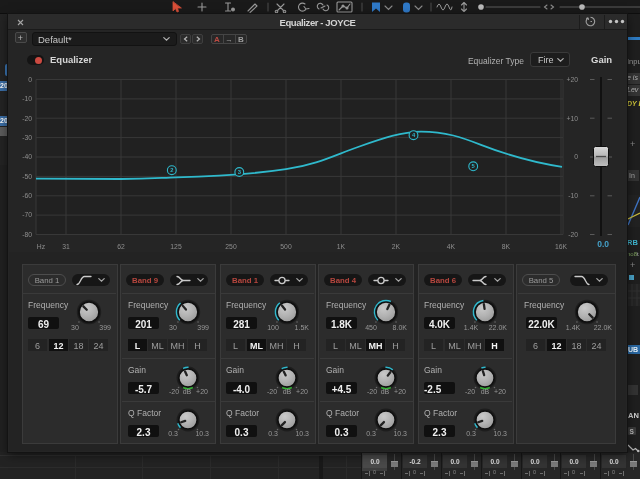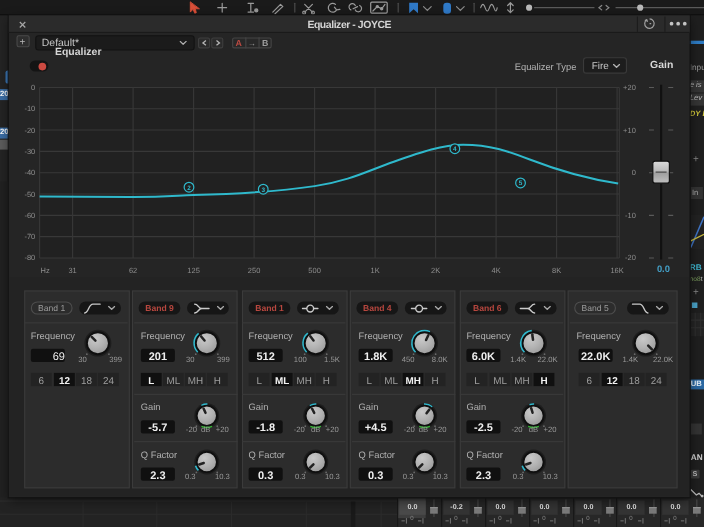--- a/index.html
+++ b/index.html
@@ -212,21 +212,21 @@
     <path d="M1.8,0.8 L4.5,3 L1.8,5.2"></path>
   </svg>
 <div class="a" style="left:211px;top:33.5px;width:36px;height:10.5px;background:#282828;border:1px solid #454545;border-radius:2px"></div>
 <div class="a" style="left:223px;top:33.5px;width:1px;height:10.5px;background:#454545"></div>
 <div class="a" style="left:235px;top:33.5px;width:1px;height:10.5px;background:#454545"></div>
 <div class="t" style="left:211px;top:35px;width:12px;text-align:center;font-size:8px;font-weight:bold;color:#bb4a42">A</div>
 <div class="t" style="left:223px;top:35px;width:12px;text-align:center;font-size:7.5px;color:#9e9e9e">→</div>
 <div class="t" style="left:235px;top:35px;width:12px;text-align:center;font-size:8px;font-weight:bold;color:#9e9e9e">B</div>
 <div class="a" style="left:27px;top:55px;width:17px;height:10px;background:#141414;border-radius:5px"></div>
 <div class="a" style="left:35px;top:56.5px;width:7px;height:7px;background:#cc4a41;border-radius:50%"></div>
-<div class="t" style="left:50px;top:42px;font-size:9.5px;font-weight:bold;color:#d6d6d6">Equalizer</div>
+<div class="t" style="left:50px;top:54px;font-size:9.5px;font-weight:bold;color:#d6d6d6">Equalizer</div>
 <div class="t" style="left:424px;top:55.5px;width:100px;text-align:right;font-size:8.5px;color:#b2b2b2">Equalizer Type</div>
 <div class="a" style="left:530px;top:52px;width:40px;height:15px;background:#1d1d1d;border:1px solid #3a3a3a;border-radius:3px"></div>
 <div class="t" style="left:538px;top:55px;font-size:9px;color:#c9c9c9">Fire</div>
 <svg style="position:absolute;left:557px;top:57.5px" width="7" height="4" viewBox="0 0 7 4" fill="none" stroke="#b0b0b0" stroke-width="1.2" stroke-linecap="round">
     <path d="M0.8,0.6 L3.5,3.2 L6.2,0.6"></path>
   </svg>
 <div class="t" style="left:591px;top:54px;font-size:9.5px;font-weight:bold;color:#d9d9d9">Gain</div>
 <svg class="a" style="left:14px;top:70px" width="606" height="185" viewBox="14 70 606 185" font-family="Liberation Sans,sans-serif">
     <rect x="36" y="79.5" width="527" height="155" fill="#212121"></rect>
     <line x1="36" y1="79.5" x2="563" y2="79.5" stroke="#383838" stroke-width="1"></line>
@@ -313,21 +313,21 @@
 <div class="a" style="left:22px;top:292.5px;width:94px;height:1px;background:#3a3a3a"></div>
 <div class="t" style="left:28px;top:300px;font-size:8.5px;color:#b0b0b0">Frequency</div>
 <svg style="position:absolute;left:72.5px;top:295.5px" width="32" height="32" viewBox="-16 -16 32 32">
     <circle cx="0" cy="0" r="12.2" fill="#1d1d1d"></circle>
     <circle cx="-10.04" cy="10.04" r="0.8" fill="#6a6a6a"></circle>
     <circle cx="10.04" cy="10.04" r="0.8" fill="#6a6a6a"></circle>
     <circle cx="0" cy="0" r="10.0" fill="url(#kg)" stroke="#0f0f0f" stroke-width="1.7"></circle>
     <line x1="-2.26" y1="-2.26" x2="-5.66" y2="-5.66" stroke="#222" stroke-width="2.3" stroke-linecap="round"></line>
   </svg>
 <div class="a" style="left:28px;top:317px;width:31px;height:12px;background:#101010;border-radius:2px"></div>
-<div class="t" style="left:28px;top:319px;width:31px;text-align:right;font-size:10px;font-weight:normal;color:#efefef">69</div>
+<div class="t" style="left:28px;top:319px;width:31px;text-align:center;font-size:10px;font-weight:bold;color:#efefef">69</div>
 <div class="t" style="left:64px;top:324px;width:22px;text-align:center;font-size:7px;color:#989898">30</div>
 <div class="t" style="left:82px;top:324px;width:29px;text-align:right;font-size:7px;color:#989898">399</div>
 <div class="a" style="left:28px;top:339px;width:19.2px;height:12px;background:#232323"></div>
 <div class="t" style="left:28px;top:341px;width:19.2px;text-align:center;font-size:9px;font-weight:normal;color:#9e9e9e">6</div>
 <div class="a" style="left:49px;top:339px;width:19.2px;height:12px;background:#101010"></div>
 <div class="t" style="left:49px;top:341px;width:19.2px;text-align:center;font-size:9px;font-weight:bold;color:#f2f2f2">12</div>
 <div class="a" style="left:69px;top:339px;width:19.2px;height:12px;background:#232323"></div>
 <div class="t" style="left:69px;top:341px;width:19.2px;text-align:center;font-size:9px;font-weight:normal;color:#9e9e9e">18</div>
 <div class="a" style="left:89px;top:339px;width:19.2px;height:12px;background:#232323"></div>
 <div class="t" style="left:89px;top:341px;width:19.2px;text-align:center;font-size:9px;font-weight:normal;color:#9e9e9e">24</div>
@@ -408,21 +408,21 @@
 <div class="t" style="left:226px;top:300px;font-size:8.5px;color:#b0b0b0">Frequency</div>
 <svg style="position:absolute;left:270.5px;top:295.5px" width="32" height="32" viewBox="-16 -16 32 32">
     <circle cx="0" cy="0" r="12.2" fill="#1d1d1d"></circle>
     <circle cx="-10.04" cy="10.04" r="0.8" fill="#6a6a6a"></circle>
     <circle cx="10.04" cy="10.04" r="0.8" fill="#6a6a6a"></circle>
     <path d="M-7.71,7.71 A10.9,10.9 0 0 1 -6.71,-8.59" stroke="#31b8cc" stroke-width="2.8" fill="none" stroke-linecap="butt"></path>
     <circle cx="0" cy="0" r="10.0" fill="url(#kg)" stroke="#0f0f0f" stroke-width="1.7"></circle>
     <line x1="-1.97" y1="-2.52" x2="-4.93" y2="-6.30" stroke="#222" stroke-width="2.3" stroke-linecap="round"></line>
   </svg>
 <div class="a" style="left:226px;top:317px;width:31px;height:12px;background:#101010;border-radius:2px"></div>
-<div class="t" style="left:226px;top:319px;width:31px;text-align:center;font-size:10px;font-weight:bold;color:#efefef">512</div>
+<div class="t" style="left:226px;top:319px;width:31px;text-align:center;font-size:10px;font-weight:bold;color:#efefef">281</div>
 <div class="t" style="left:262px;top:324px;width:22px;text-align:center;font-size:7px;color:#989898">100</div>
 <div class="t" style="left:280px;top:324px;width:29px;text-align:right;font-size:7px;color:#989898">1.5K</div>
 <div class="a" style="left:226px;top:339px;width:19.2px;height:12px;background:#232323"></div>
 <div class="t" style="left:226px;top:341px;width:19.2px;text-align:center;font-size:9px;font-weight:normal;color:#9e9e9e">L</div>
 <div class="a" style="left:247px;top:339px;width:19.2px;height:12px;background:#101010"></div>
 <div class="t" style="left:247px;top:341px;width:19.2px;text-align:center;font-size:9px;font-weight:bold;color:#f2f2f2">ML</div>
 <div class="a" style="left:267px;top:339px;width:19.2px;height:12px;background:#232323"></div>
 <div class="t" style="left:267px;top:341px;width:19.2px;text-align:center;font-size:9px;font-weight:normal;color:#9e9e9e">MH</div>
 <div class="a" style="left:287px;top:339px;width:19.2px;height:12px;background:#232323"></div>
 <div class="t" style="left:287px;top:341px;width:19.2px;text-align:center;font-size:9px;font-weight:normal;color:#9e9e9e">H</div>
@@ -431,21 +431,21 @@
 <svg style="position:absolute;left:270.5px;top:361.5px" width="32" height="32" viewBox="-16 -16 32 32">
     <circle cx="0" cy="0" r="11.4" fill="#1d1d1d"></circle>
     <circle cx="-9.48" cy="9.48" r="0.8" fill="#6a6a6a"></circle>
     <circle cx="9.48" cy="9.48" r="0.8" fill="#6a6a6a"></circle>
     <path d="M4.59,9.00 A10.1,10.1 0 0 1 -4.59,9.00" stroke="#35b135" stroke-width="2.6" fill="none" stroke-linecap="butt"></path>
     <path d="M-5.05,-8.75 A10.1,10.1 0 0 1 0.53,-10.09" stroke="#31b8cc" stroke-width="2.6" fill="none" stroke-linecap="butt"></path>
     <circle cx="0" cy="0" r="9.2" fill="url(#kg)" stroke="#0f0f0f" stroke-width="1.7"></circle>
     <line x1="-1.34" y1="-2.62" x2="-3.27" y2="-6.42" stroke="#222" stroke-width="2.3" stroke-linecap="round"></line>
   </svg>
 <div class="a" style="left:226px;top:382px;width:31px;height:12px;background:#101010;border-radius:2px"></div>
-<div class="t" style="left:226px;top:384px;width:31px;text-align:center;font-size:10px;font-weight:bold;color:#efefef">-1.8</div>
+<div class="t" style="left:226px;top:384px;width:31px;text-align:center;font-size:10px;font-weight:bold;color:#efefef">-4.0</div>
 <div class="t" style="left:262px;top:388px;width:20px;text-align:center;font-size:7px;color:#989898">-20</div>
 <div class="t" style="left:278px;top:388px;width:18px;text-align:center;font-size:7px;color:#989898">dB</div>
 <div class="t" style="left:292px;top:388px;width:20px;text-align:center;font-size:7px;color:#989898">+20</div>
 <div class="a" style="left:220px;top:400.5px;width:94px;height:1px;background:#3a3a3a"></div>
 <div class="t" style="left:226px;top:408px;font-size:8.5px;color:#b0b0b0">Q Factor</div>
 <svg style="position:absolute;left:270.5px;top:404px" width="32" height="32" viewBox="-16 -16 32 32">
     <circle cx="0" cy="0" r="11.4" fill="#1d1d1d"></circle>
     <circle cx="-9.48" cy="9.48" r="0.8" fill="#6a6a6a"></circle>
     <circle cx="9.48" cy="9.48" r="0.8" fill="#6a6a6a"></circle>
     <circle cx="0" cy="0" r="9.2" fill="url(#kg)" stroke="#0f0f0f" stroke-width="1.7"></circle>
@@ -531,21 +531,21 @@
 <div class="t" style="left:424px;top:300px;font-size:8.5px;color:#b0b0b0">Frequency</div>
 <svg style="position:absolute;left:468.5px;top:295.5px" width="32" height="32" viewBox="-16 -16 32 32">
     <circle cx="0" cy="0" r="12.2" fill="#1d1d1d"></circle>
     <circle cx="-10.04" cy="10.04" r="0.8" fill="#6a6a6a"></circle>
     <circle cx="10.04" cy="10.04" r="0.8" fill="#6a6a6a"></circle>
     <path d="M-7.71,7.71 A10.9,10.9 0 0 1 -1.52,-10.79" stroke="#31b8cc" stroke-width="2.8" fill="none" stroke-linecap="butt"></path>
     <circle cx="0" cy="0" r="10.0" fill="url(#kg)" stroke="#0f0f0f" stroke-width="1.7"></circle>
     <line x1="-0.45" y1="-3.17" x2="-1.11" y2="-7.92" stroke="#222" stroke-width="2.3" stroke-linecap="round"></line>
   </svg>
 <div class="a" style="left:424px;top:317px;width:31px;height:12px;background:#101010;border-radius:2px"></div>
-<div class="t" style="left:424px;top:319px;width:31px;text-align:center;font-size:10px;font-weight:bold;color:#efefef">6.0K</div>
+<div class="t" style="left:424px;top:319px;width:31px;text-align:center;font-size:10px;font-weight:bold;color:#efefef">4.0K</div>
 <div class="t" style="left:460px;top:324px;width:22px;text-align:center;font-size:7px;color:#989898">1.4K</div>
 <div class="t" style="left:478px;top:324px;width:29px;text-align:right;font-size:7px;color:#989898">22.0K</div>
 <div class="a" style="left:424px;top:339px;width:19.2px;height:12px;background:#232323"></div>
 <div class="t" style="left:424px;top:341px;width:19.2px;text-align:center;font-size:9px;font-weight:normal;color:#9e9e9e">L</div>
 <div class="a" style="left:445px;top:339px;width:19.2px;height:12px;background:#232323"></div>
 <div class="t" style="left:445px;top:341px;width:19.2px;text-align:center;font-size:9px;font-weight:normal;color:#9e9e9e">ML</div>
 <div class="a" style="left:465px;top:339px;width:19.2px;height:12px;background:#232323"></div>
 <div class="t" style="left:465px;top:341px;width:19.2px;text-align:center;font-size:9px;font-weight:normal;color:#9e9e9e">MH</div>
 <div class="a" style="left:485px;top:339px;width:19.2px;height:12px;background:#101010"></div>
 <div class="t" style="left:485px;top:341px;width:19.2px;text-align:center;font-size:9px;font-weight:bold;color:#f2f2f2">H</div>
@@ -554,21 +554,21 @@
 <svg style="position:absolute;left:468.5px;top:361.5px" width="32" height="32" viewBox="-16 -16 32 32">
     <circle cx="0" cy="0" r="11.4" fill="#1d1d1d"></circle>
     <circle cx="-9.48" cy="9.48" r="0.8" fill="#6a6a6a"></circle>
     <circle cx="9.48" cy="9.48" r="0.8" fill="#6a6a6a"></circle>
     <path d="M4.59,9.00 A10.1,10.1 0 0 1 -4.59,9.00" stroke="#35b135" stroke-width="2.6" fill="none" stroke-linecap="butt"></path>
     <path d="M-3.45,-9.49 A10.1,10.1 0 0 1 0.53,-10.09" stroke="#31b8cc" stroke-width="2.6" fill="none" stroke-linecap="butt"></path>
     <circle cx="0" cy="0" r="9.2" fill="url(#kg)" stroke="#0f0f0f" stroke-width="1.7"></circle>
     <line x1="-0.86" y1="-2.82" x2="-2.11" y2="-6.89" stroke="#222" stroke-width="2.3" stroke-linecap="round"></line>
   </svg>
 <div class="a" style="left:424px;top:382px;width:31px;height:12px;background:#101010;border-radius:2px"></div>
-<div class="t" style="left:424px;top:384px;width:31px;text-align:center;font-size:10px;font-weight:bold;color:#efefef">-2.5</div>
+<div class="t" style="left:424px;top:384px;width:31px;text-align:left;font-size:10px;font-weight:bold;color:#efefef">-2.5</div>
 <div class="t" style="left:460px;top:388px;width:20px;text-align:center;font-size:7px;color:#989898">-20</div>
 <div class="t" style="left:476px;top:388px;width:18px;text-align:center;font-size:7px;color:#989898">dB</div>
 <div class="t" style="left:490px;top:388px;width:20px;text-align:center;font-size:7px;color:#989898">+20</div>
 <div class="a" style="left:418px;top:400.5px;width:94px;height:1px;background:#3a3a3a"></div>
 <div class="t" style="left:424px;top:408px;font-size:8.5px;color:#b0b0b0">Q Factor</div>
 <svg style="position:absolute;left:468.5px;top:404px" width="32" height="32" viewBox="-16 -16 32 32">
     <circle cx="0" cy="0" r="11.4" fill="#1d1d1d"></circle>
     <circle cx="-9.48" cy="9.48" r="0.8" fill="#6a6a6a"></circle>
     <circle cx="9.48" cy="9.48" r="0.8" fill="#6a6a6a"></circle>
     <path d="M-7.14,7.14 A10.1,10.1 0 0 1 -9.61,3.12" stroke="#31b8cc" stroke-width="2.8" fill="none" stroke-linecap="butt"></path>

